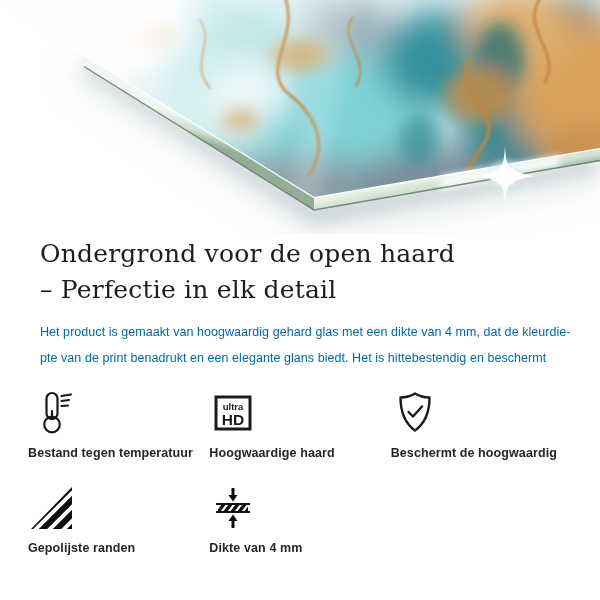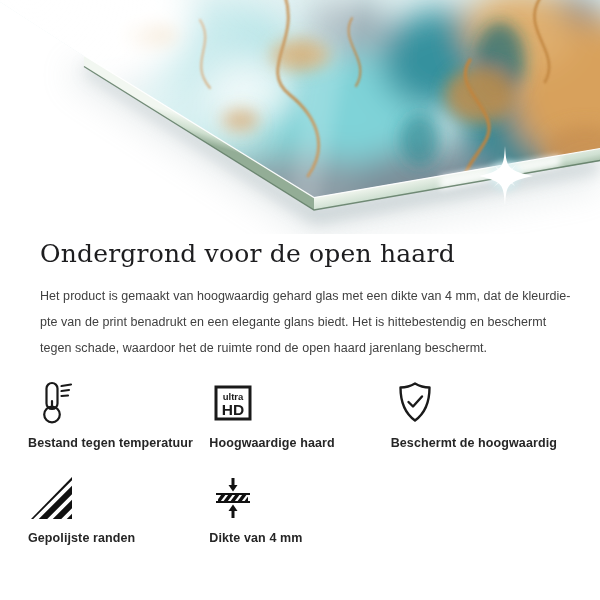--- a/index.html
+++ b/index.html
@@ -11,21 +11,21 @@
   .content{position:absolute;top:234px;left:0;width:600px;padding:0;}
   .heading{
     padding:2px 30px 0 40px;
     font-family:"DejaVu Serif","Liberation Serif",serif;
     font-size:25px;line-height:36px;color:#1d1d1f;font-weight:400;
     letter-spacing:0.2px;
   }
   .heading span{display:block;white-space:nowrap;}
   .paragraph{
     padding:11px 30px 0 40px;
-    font-size:12.5px;line-height:26px;color:#404040;letter-spacing:0.05px;
+    font-size:12.5px;line-height:26px;color:#0369a1;letter-spacing:0.05px;
   }
   .paragraph span{display:block;white-space:nowrap;}
   .features{
     margin-top:16px;padding:0 28px;
     display:grid;grid-template-columns:1fr 1fr 1fr;row-gap:22px;
   }
   .feature{display:flex;flex-direction:column;align-items:flex-start;}
   .feature .icon-box{height:52px;display:flex;align-items:center;justify-content:center;}
   .feature .label{
     margin-top:7px;font-size:12.5px;color:#262626;letter-spacing:0.1px;
@@ -128,26 +128,26 @@
       <path d="M 505 146 C 506.5 168 507 170 533 176 C 507 182 506.5 184 505 206 C 503.5 184 503 182 479 176 C 503 170 503.5 168 505 146 Z" fill="#ffffff"></path>
       <path d="M 505 160 C 505.8 172 506 173 519 176 C 506 179 505.8 180 505 192 C 504.2 180 504 179 491 176 C 504 173 504.2 172 505 160 Z" fill="#ffffff" opacity="0.6" transform="rotate(45 505 176)"></path>
     </g>
   </svg>
 </div>
 
 <div class="content">
 
   <h1 class="heading" style="margin:0;">
     <span>Ondergrond voor de open haard</span>
+    <span>– Perfectie in elk detail</span>
   </h1>
 
   <div class="paragraph">
     <span>Het product is gemaakt van hoogwaardig gehard glas met een dikte van 4 mm, dat de kleurdie-</span>
     <span>pte van de print benadrukt en een elegante glans biedt. Het is hittebestendig en beschermt</span>
-    <span>tegen schade, waardoor het de ruimte rond de open haard jarenlang beschermt.</span>
   </div>
 
   <div class="features">
 
     <div class="feature">
       <div class="icon-box">
         <svg width="48" height="48" viewBox="0 0 48 48" fill="none" stroke="#1a1a1a" stroke-width="2.2" stroke-linecap="round">
           <rect x="18.5" y="4" width="11" height="26" rx="5.5"></rect>
           <circle cx="24" cy="35.5" r="7.8"></circle>
           <line x1="24" y1="22" x2="24" y2="29"></line>

